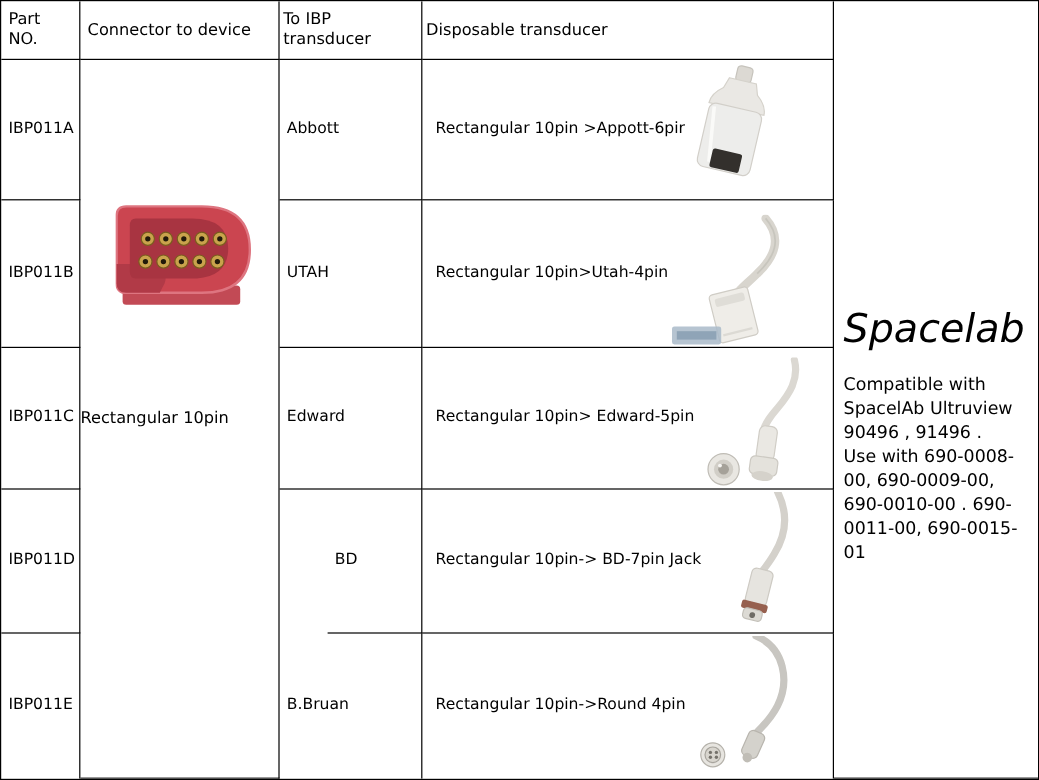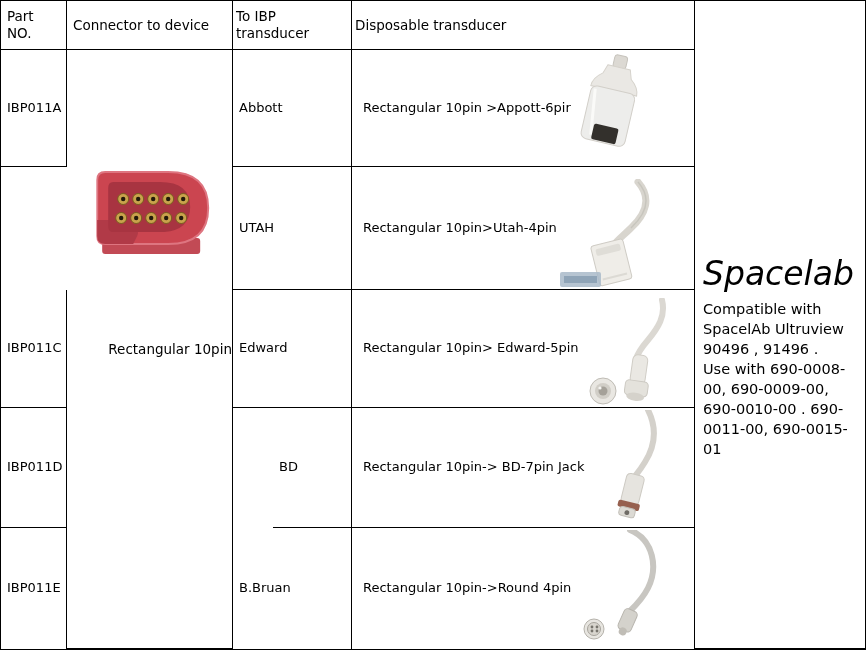--- a/index.html
+++ b/index.html
@@ -40,32 +40,32 @@
     border-right:1px solid #000;
     position:relative;
   }
   .conn-merged .conn-img {
     position:absolute; top:118px; left:50%;
     transform:translateX(-46%);
   }
   .conn-merged .conn-label {
     position:absolute; top:50%; left:0; width:100%;
     transform:translateY(-50%);
-    text-align:right; font-size:13.5px;
+    text-align:left; font-size:13.5px;
   }
   .compat-merged {
     grid-column:5; grid-row:2 / 7;
     padding:205px 4px 6px 8px;
     position:relative;
   }
   .brand { font-size:33px; line-height:1.15; letter-spacing:0px;font-style:italic; }
   .compat-details {
     font-size:14.5px; line-height:1.38;
     white-space:pre-line;
-    margin-top:6px;
+    margin-top:18px;
   }
   .photo { position:absolute; z-index:1; }
   .ph-a { top:3px;  right:42px; }
   .ph-b { top:12px; right:38px; }
   .ph-c { top:8px;  right:24px; }
   .ph-d { top:2px;  right:26px; }
   .ph-e { top:2px;  right:30px; }
 </style>
 </head>
 <body>
@@ -143,20 +143,23 @@
             <rect x="30" y="2" width="13" height="13" rx="3" fill="#dcd9d3" stroke="#c6c3bc"></rect>
             <path d="M25 14 h23 l3 9 q9 7 9 15 h-47 q0-8 9-15 z" fill="#eae8e4" stroke="#d5d2cb"></path>
             <rect x="14" y="37" width="45" height="54" rx="6" fill="#ededeb" stroke="#d2cfc9"></rect>
             <path d="M18 40 l6 46" stroke="#fafaf8" stroke-width="3" fill="none"></path>
             <rect x="25" y="74" width="25" height="16" rx="2" fill="#33302c"></rect>
           </g>
         </svg>
       </span>
     </div>
 
+    <div class="cell" style="grid-column:1;grid-row:3;">
+      <span>IBP011B</span>
+    </div>
     <div class="cell" style="grid-column:3;grid-row:3;">
       <span>UTAH</span>
     </div>
     <div class="cell disposable-cell" style="grid-column:4;grid-row:3;">
       <span class="cap">Rectangular 10pin&gt;Utah-4pin</span>
       <span class="photo ph-b">
         <svg width="98" height="112" viewBox="0 0 98 112">
           <path d="M80 3 C94 19 88 35 73 49 C65 57 59 61 55 67" stroke="#d8d5ce" stroke-width="7" fill="none" stroke-linecap="round"></path>
           <path d="M80 3 C94 19 88 35 73 49" stroke="#bdbab3" stroke-width="1.4" fill="none" opacity=".6"></path>
           <g transform="rotate(-14 53 84)">

